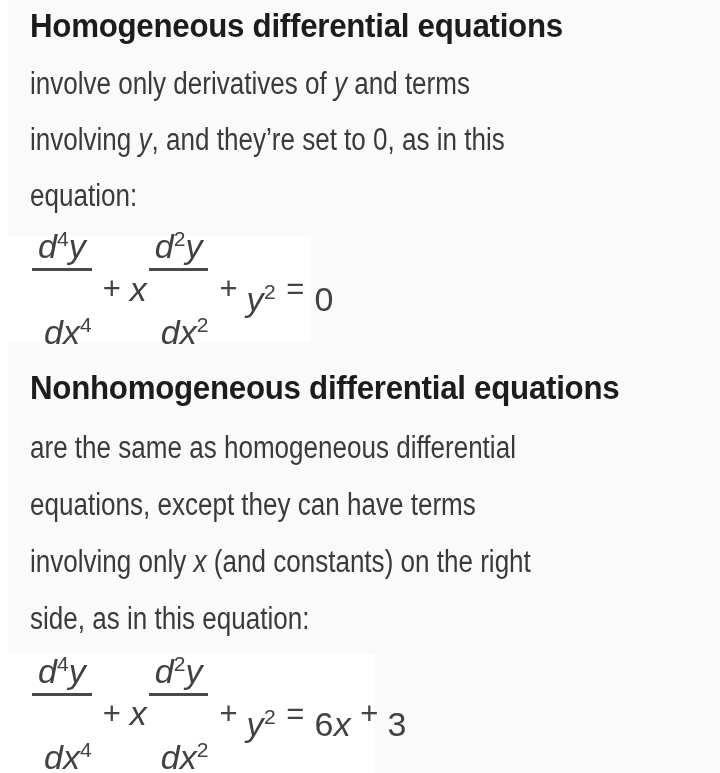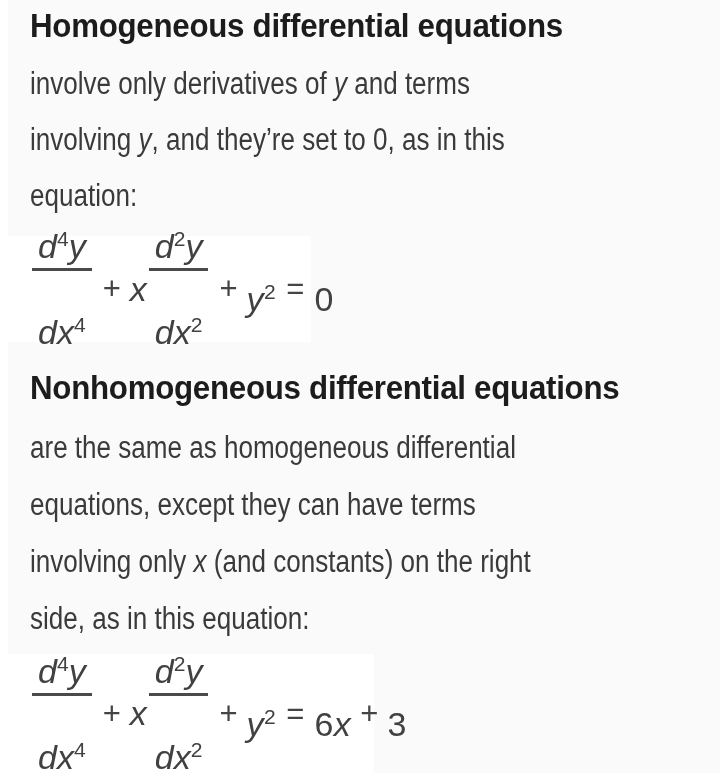--- a/index.html
+++ b/index.html
@@ -32,21 +32,21 @@
     display:flex;align-items:center;
   }
   .eq{
     display:flex;align-items:center;
     padding-left:22px;
     font-size:34px;color:#414141;
     filter:blur(0.4px);
     white-space:nowrap;
   }
   .eq i{font-style:italic;}
-  .frac{display:inline-flex;flex-direction:column;align-items:center;margin:0 2px;gap:33px;}
+  .frac{display:inline-flex;flex-direction:column;align-items:flex-end;margin:0 2px;gap:33px;}
   .frac .num{padding:0 6px 5px;border-bottom:3px solid #4a4a4a;line-height:1.0;}
   .frac .den{padding-top:11px;line-height:1.0;}
   .eq sup{font-size:0.62em;font-style:normal;vertical-align:super;line-height:0;}
   .op{margin:0 9px;font-size:31px;color:#444;}
   .op.eqls{margin:0 10px;}
   .trm{letter-spacing:0.5px;margin-top:21px;}
 </style>
 </head>
 <body>
 

